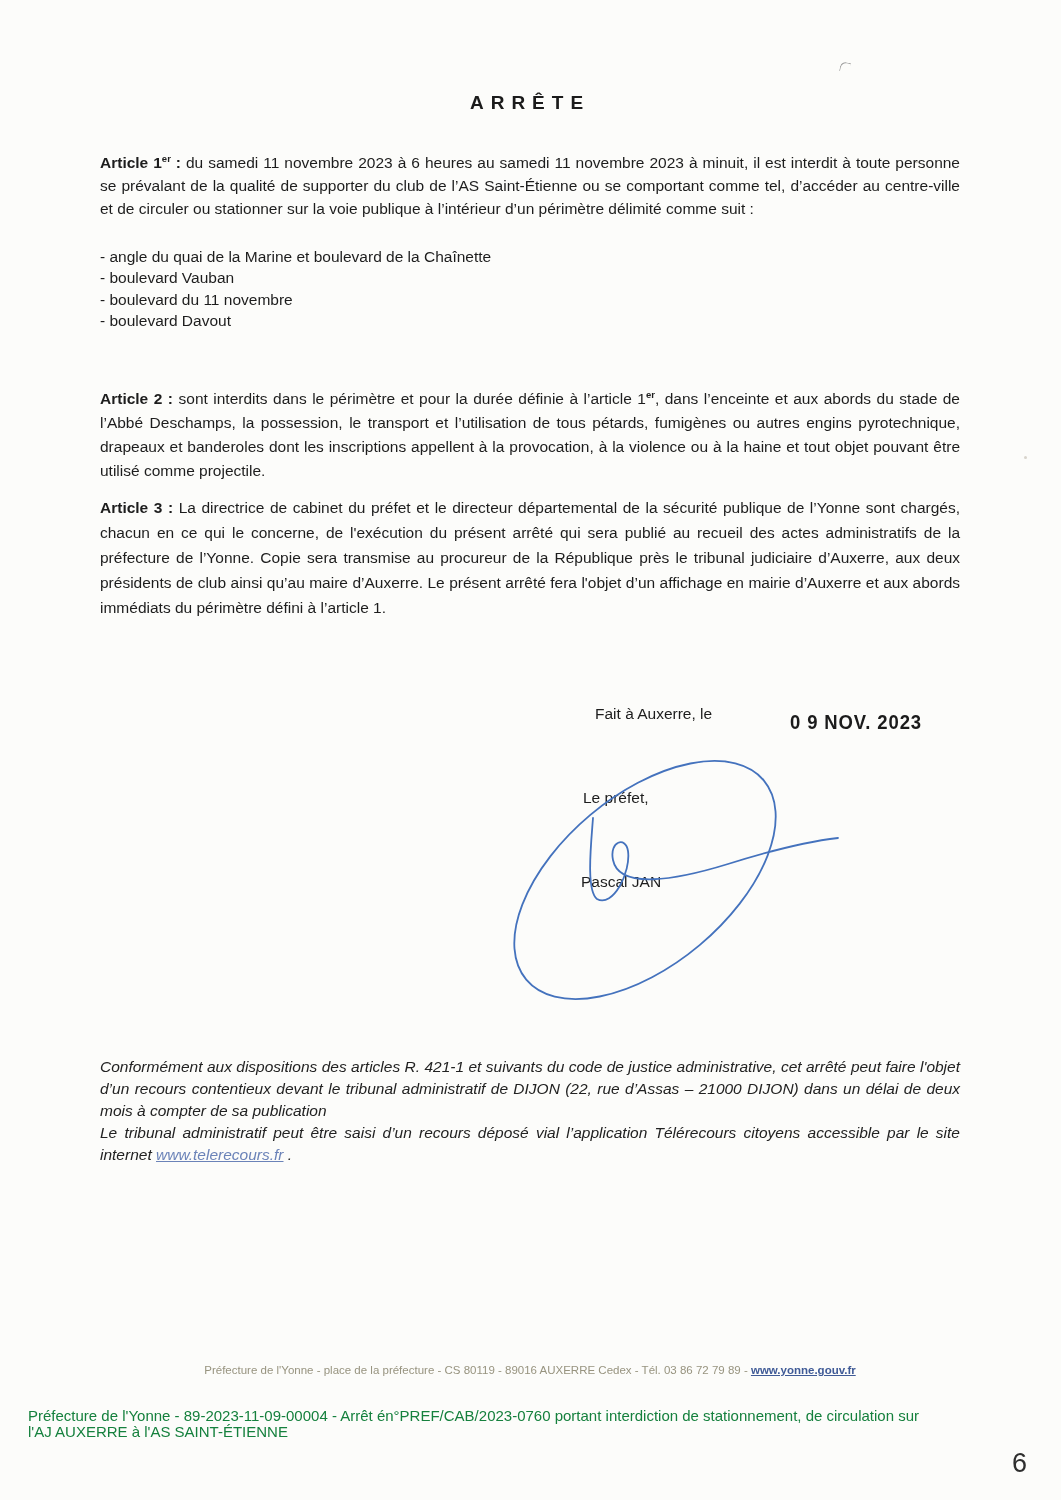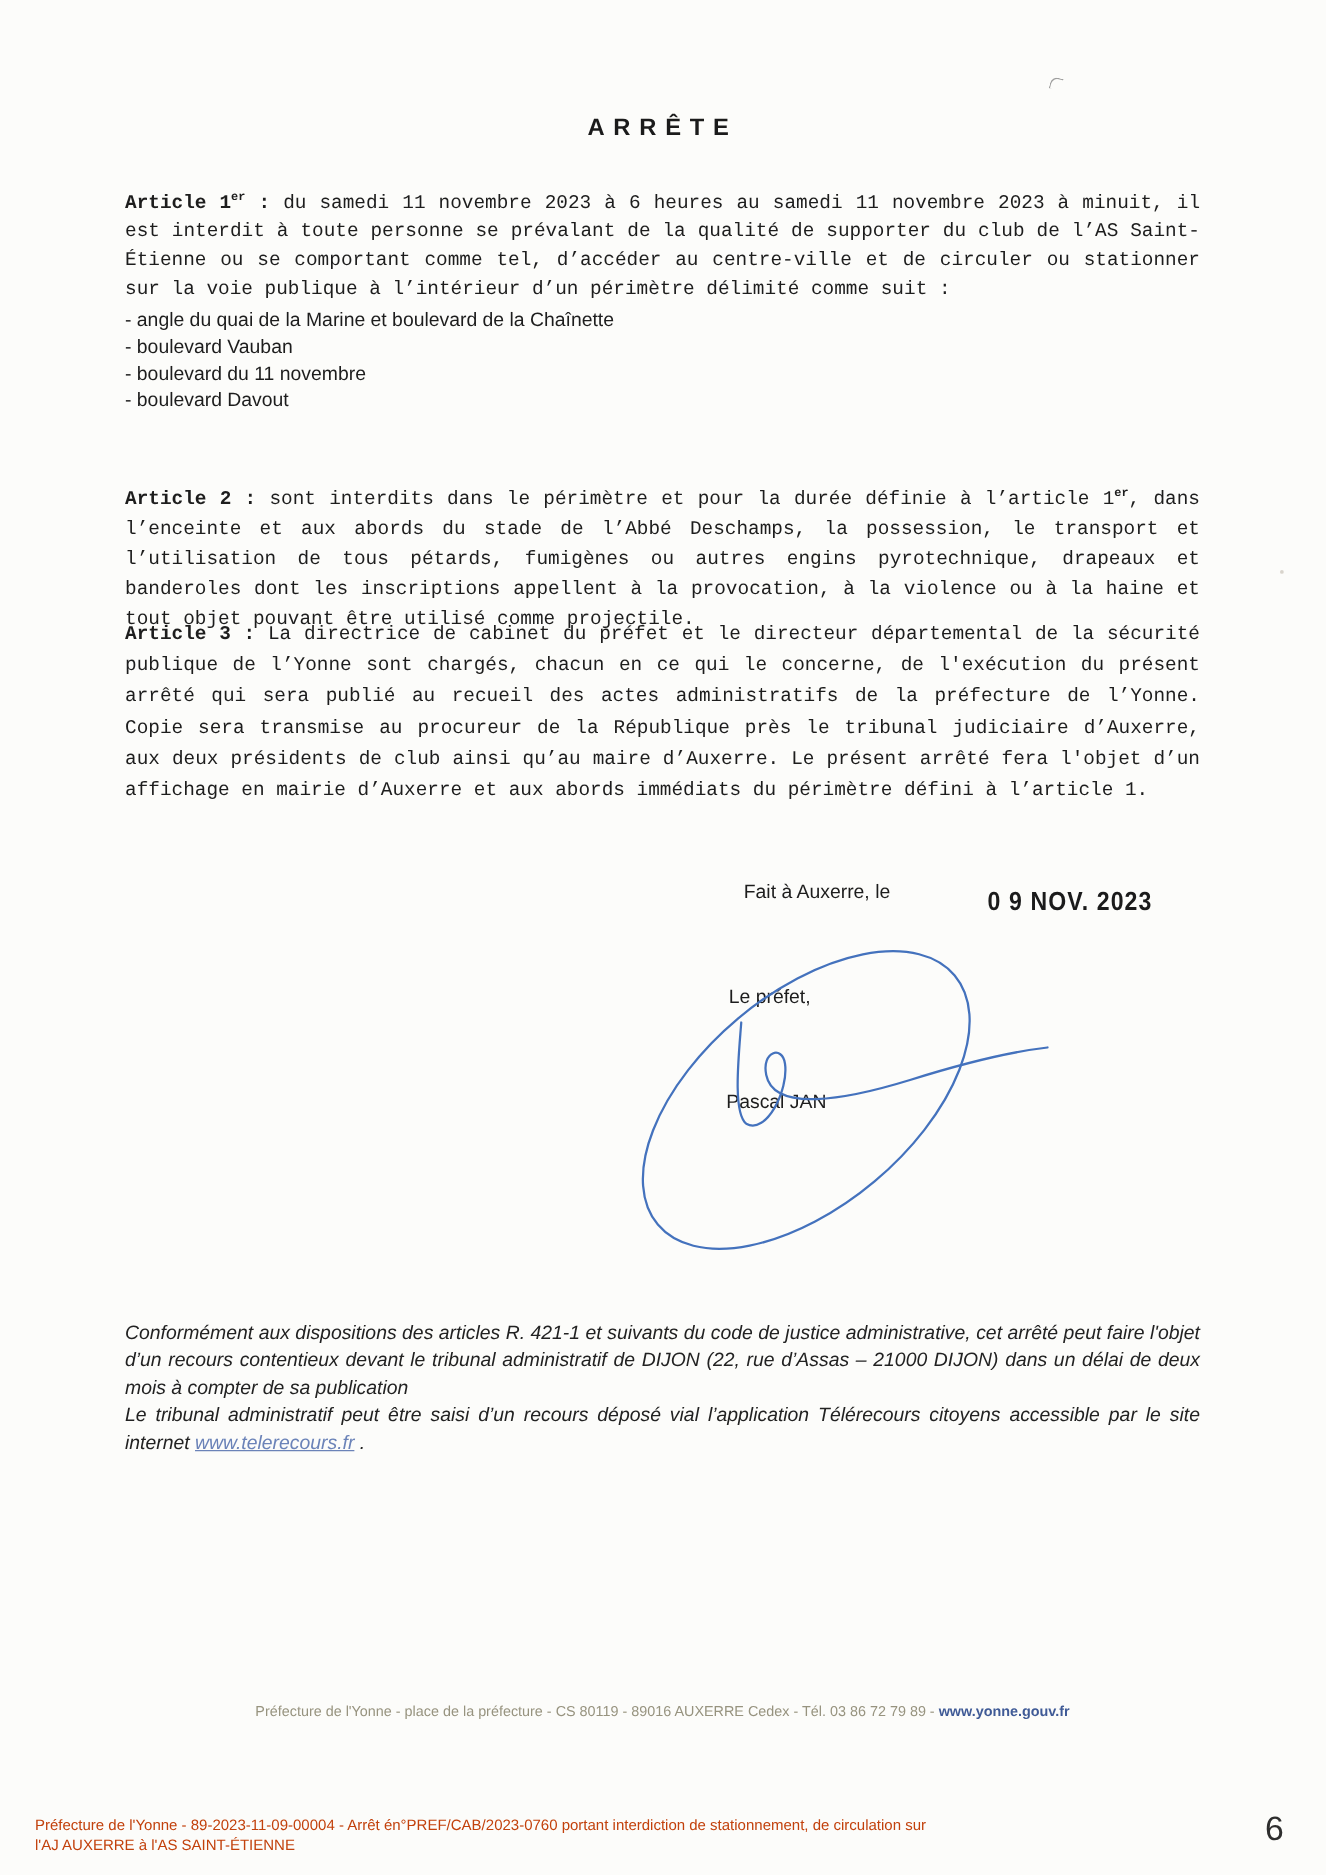--- a/index.html
+++ b/index.html
@@ -13,21 +13,20 @@
   }
   .title{
     position:absolute;top:92px;left:100px;width:860px;
     text-align:center;font-size:19px;font-weight:700;
     letter-spacing:7px;color:#1b1b1b;
   }
   .para{
     position:absolute;left:100px;width:860px;
     font-size:15.5px;line-height:24px;
     text-align:justify;
-    font-family:Liberation Mono, monospace;
   }
   .para.first{top:151px;line-height:23px;}
   .para.art2{top:387px;}
   .para.art3{top:495px;line-height:25px;}
   .bold{font-weight:700;}
   sup{font-size:9.5px;font-weight:700;vertical-align:super;line-height:0;}
   .perimeter{
     position:absolute;top:246px;left:100px;width:860px;
     font-size:15.5px;line-height:21.3px;
   }
@@ -46,24 +45,24 @@
     font-size:15.5px;line-height:22px;font-style:italic;
     text-align:justify;color:#222;
   }
   .legal p{margin:0;}
   .legal a{color:#6b83b8;text-decoration:underline;cursor:pointer;}
   .footer{
     position:absolute;top:1364px;left:100px;width:860px;
     text-align:center;font-size:11.5px;color:#97937f;
     white-space:nowrap;
   }
-  .footer a{color:#3f5a96;font-weight:700;cursor:pointer;}
+  .footer a{color:#3f5a96;text-decoration:underline;font-weight:700;cursor:pointer;}
   .caption{
-    position:absolute;top:1452px;left:28px;width:950px;
-    font-size:12px;line-height:16px;color:#c2410c;
+    position:absolute;top:1408px;left:28px;width:950px;
+    font-size:15px;line-height:16px;color:#15803d;
   }
   .pagenum{
     position:absolute;top:1448px;left:1012px;
     font-size:27px;color:#2e2e2e;
   }
   .scan-artifact{
     position:absolute;top:62px;left:840px;width:9px;height:9px;
     border-left:1.5px solid #888;border-top:1.5px solid #888;
     border-top-left-radius:6px;transform:rotate(14deg);opacity:.8;
   }

